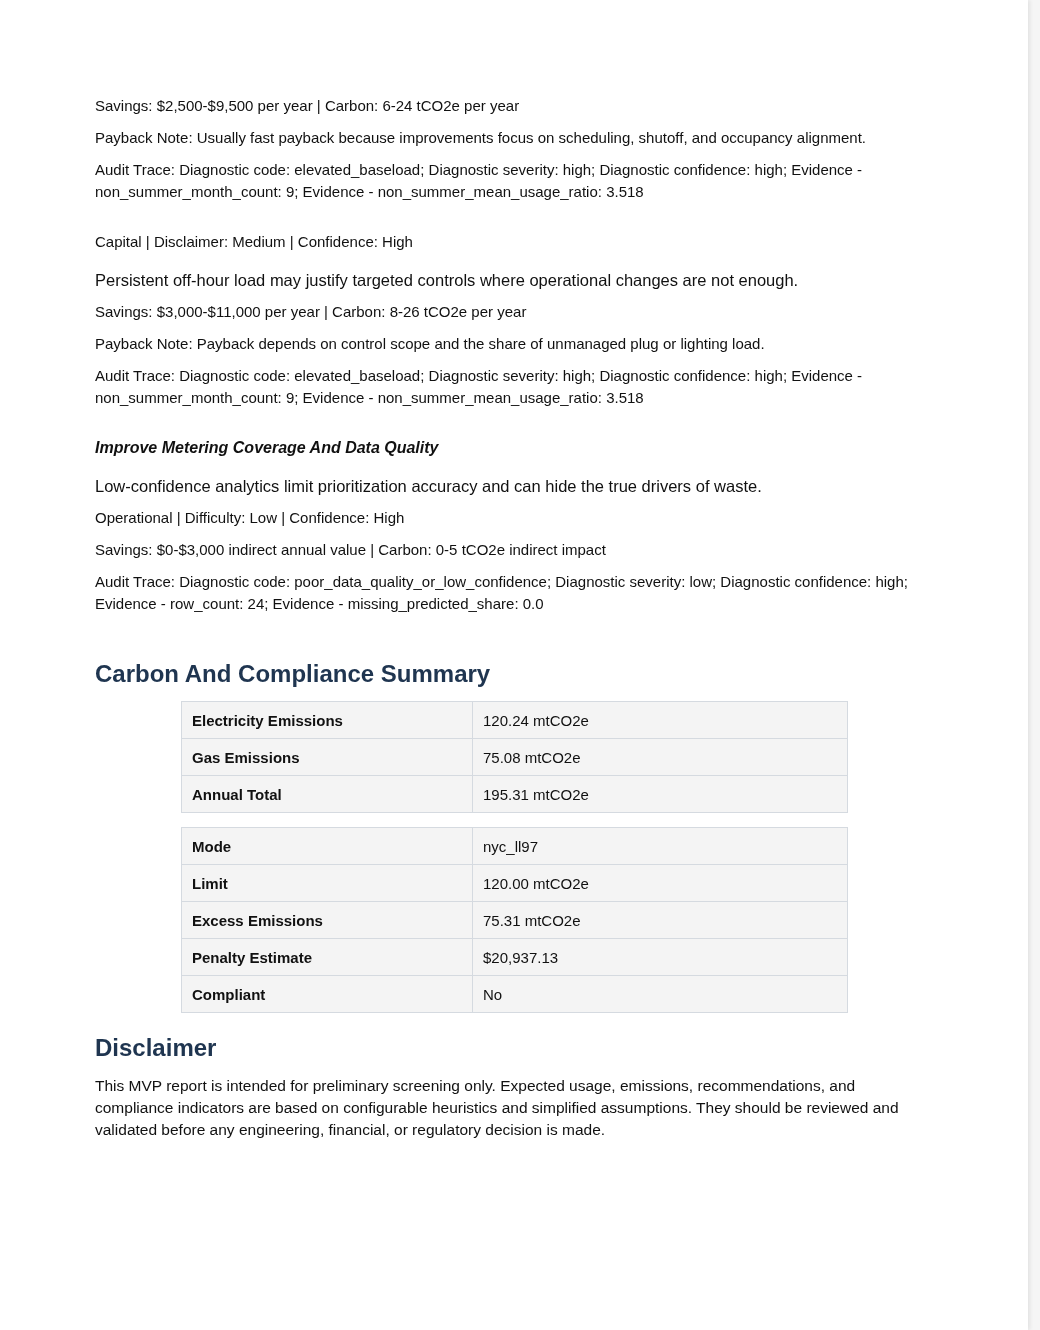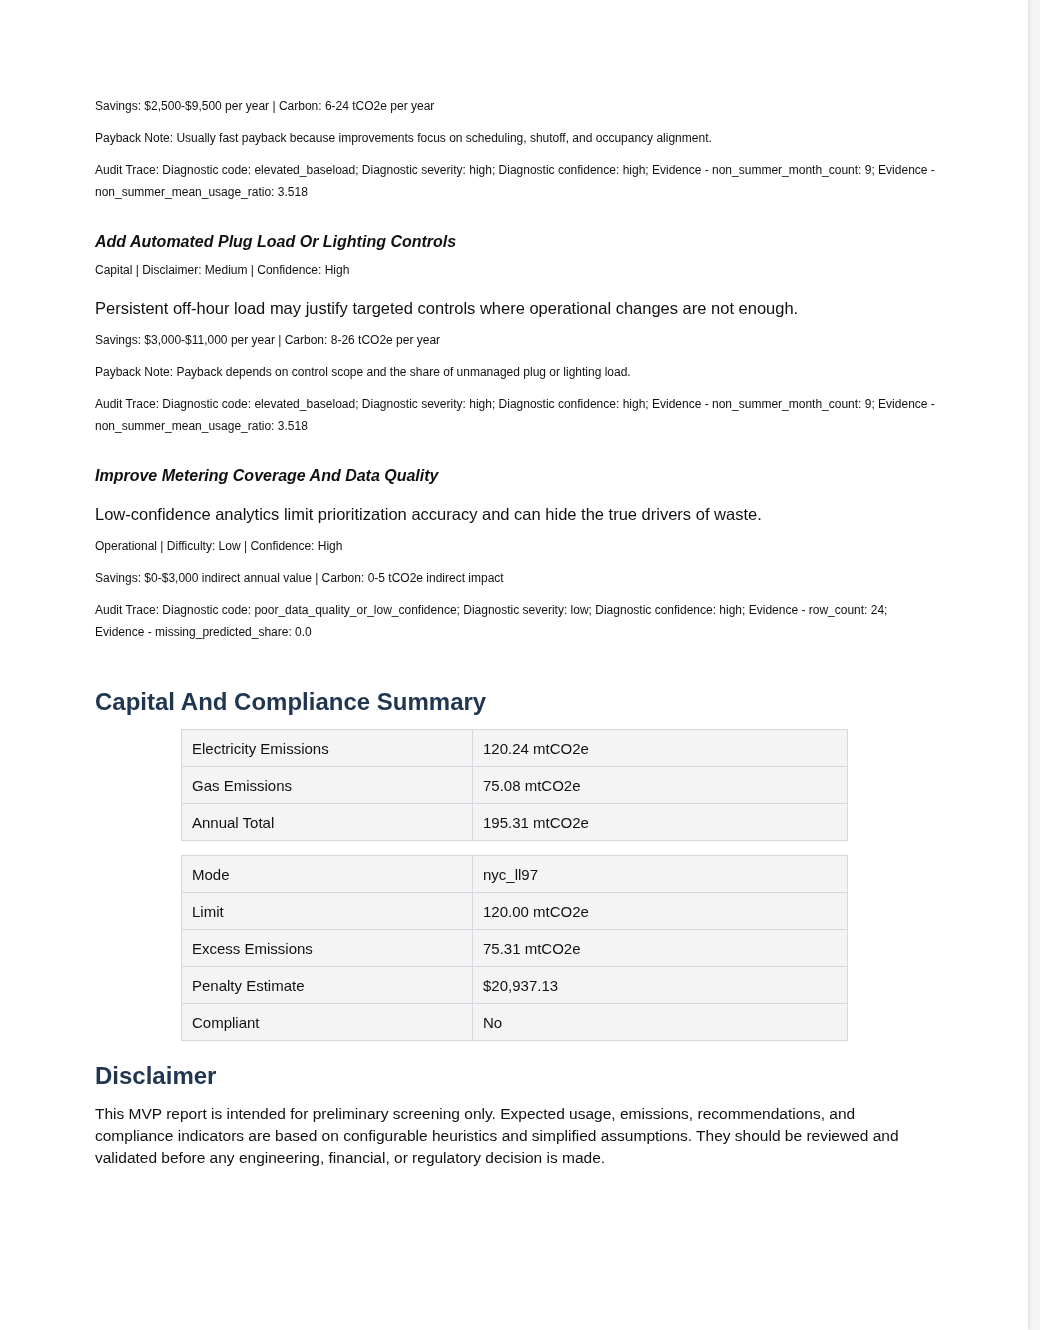--- a/index.html
+++ b/index.html
@@ -9,21 +9,21 @@
     font-family: "Liberation Sans", sans-serif;
     color: #111;
   }
   .page {
     position: absolute; left: 0; top: 0;
     width: 1028px; height: 1330px;
     background: #ffffff;
     box-shadow: 2px 0 4px rgba(0,0,0,0.08);
   }
   .content { position: absolute; left: 95px; top: 95px; width: 840px; }
-  p { margin: 0; font-size: 12px; line-height: 22px; }
+  p { margin: 0; font-size: 15px; line-height: 22px; }
   .line { margin-bottom: 10px; }
   .desc { font-size: 16.5px; margin-top: 16px; }
   .rec-title {
     font-weight: bold; font-style: italic; font-size: 16px;
     margin: 0 0 6px 0; line-height: 22px;
   }
   .rec { margin-bottom: 28px; }
   h2 {
     color: #1f3550; font-size: 24px; font-weight: bold;
     margin: 0; line-height: 30px;
@@ -32,53 +32,52 @@
     border-collapse: collapse;
     margin-left: 86px; width: 667px;
     background: #f4f4f4;
     border: 1px solid #b9bec4;
     font-size: 15px;
   }
   table.kv td {
     border: 1px solid #d5dae0;
     height: 36px; padding: 0 10px;
   }
-  table.kv td.k { font-weight: normal; width: 270px; }
+  table.kv td.k { font-weight: bold; width: 270px; }
   .disc { font-size: 15.5px; line-height: 22px; }
 </style>
 </head>
 <body>
 
 <div class="page">
   <div class="content">
 
     <div class="rec">
       <p class="line">Savings: $2,500-$9,500 per year | Carbon: 6-24 tCO2e per year</p>
       <p class="line">Payback Note: Usually fast payback because improvements focus on scheduling, shutoff, and occupancy alignment.</p>
       <p class="line">Audit Trace: Diagnostic code: elevated_baseload; Diagnostic severity: high; Diagnostic confidence: high; Evidence - non_summer_month_count: 9; Evidence - non_summer_mean_usage_ratio: 3.518</p>
     </div>
 
     <div class="rec">
-      <div class="rec-title">Add Automated Plug Load Or Lighting Controls</div>
       <p class="line">Capital | Disclaimer: Medium | Confidence: High</p>
       <p class="line desc">Persistent off-hour load may justify targeted controls where operational changes are not enough.</p>
       <p class="line">Savings: $3,000-$11,000 per year | Carbon: 8-26 tCO2e per year</p>
       <p class="line">Payback Note: Payback depends on control scope and the share of unmanaged plug or lighting load.</p>
       <p class="line">Audit Trace: Diagnostic code: elevated_baseload; Diagnostic severity: high; Diagnostic confidence: high; Evidence - non_summer_month_count: 9; Evidence - non_summer_mean_usage_ratio: 3.518</p>
     </div>
 
     <div class="rec" style="margin-bottom:44px">
       <div class="rec-title">Improve Metering Coverage And Data Quality</div>
       <p class="line desc">Low-confidence analytics limit prioritization accuracy and can hide the true drivers of waste.</p>
       <p class="line">Operational | Difficulty: Low | Confidence: High</p>
       <p class="line">Savings: $0-$3,000 indirect annual value | Carbon: 0-5 tCO2e indirect impact</p>
       <p class="line">Audit Trace: Diagnostic code: poor_data_quality_or_low_confidence; Diagnostic severity: low; Diagnostic confidence: high; Evidence - row_count: 24; Evidence - missing_predicted_share: 0.0</p>
     </div>
 
-    <h2 style="margin-bottom:12px">Capital And Compliance Summary</h2>
+    <h2 style="margin-bottom:12px">Carbon And Compliance Summary</h2>
 
     <table class="kv">
       <tbody>
         <tr>
           <td class="k">Electricity Emissions</td>
           <td>120.24 mtCO2e</td>
         </tr>
         <tr>
           <td class="k">Gas Emissions</td>
           <td>75.08 mtCO2e</td>

